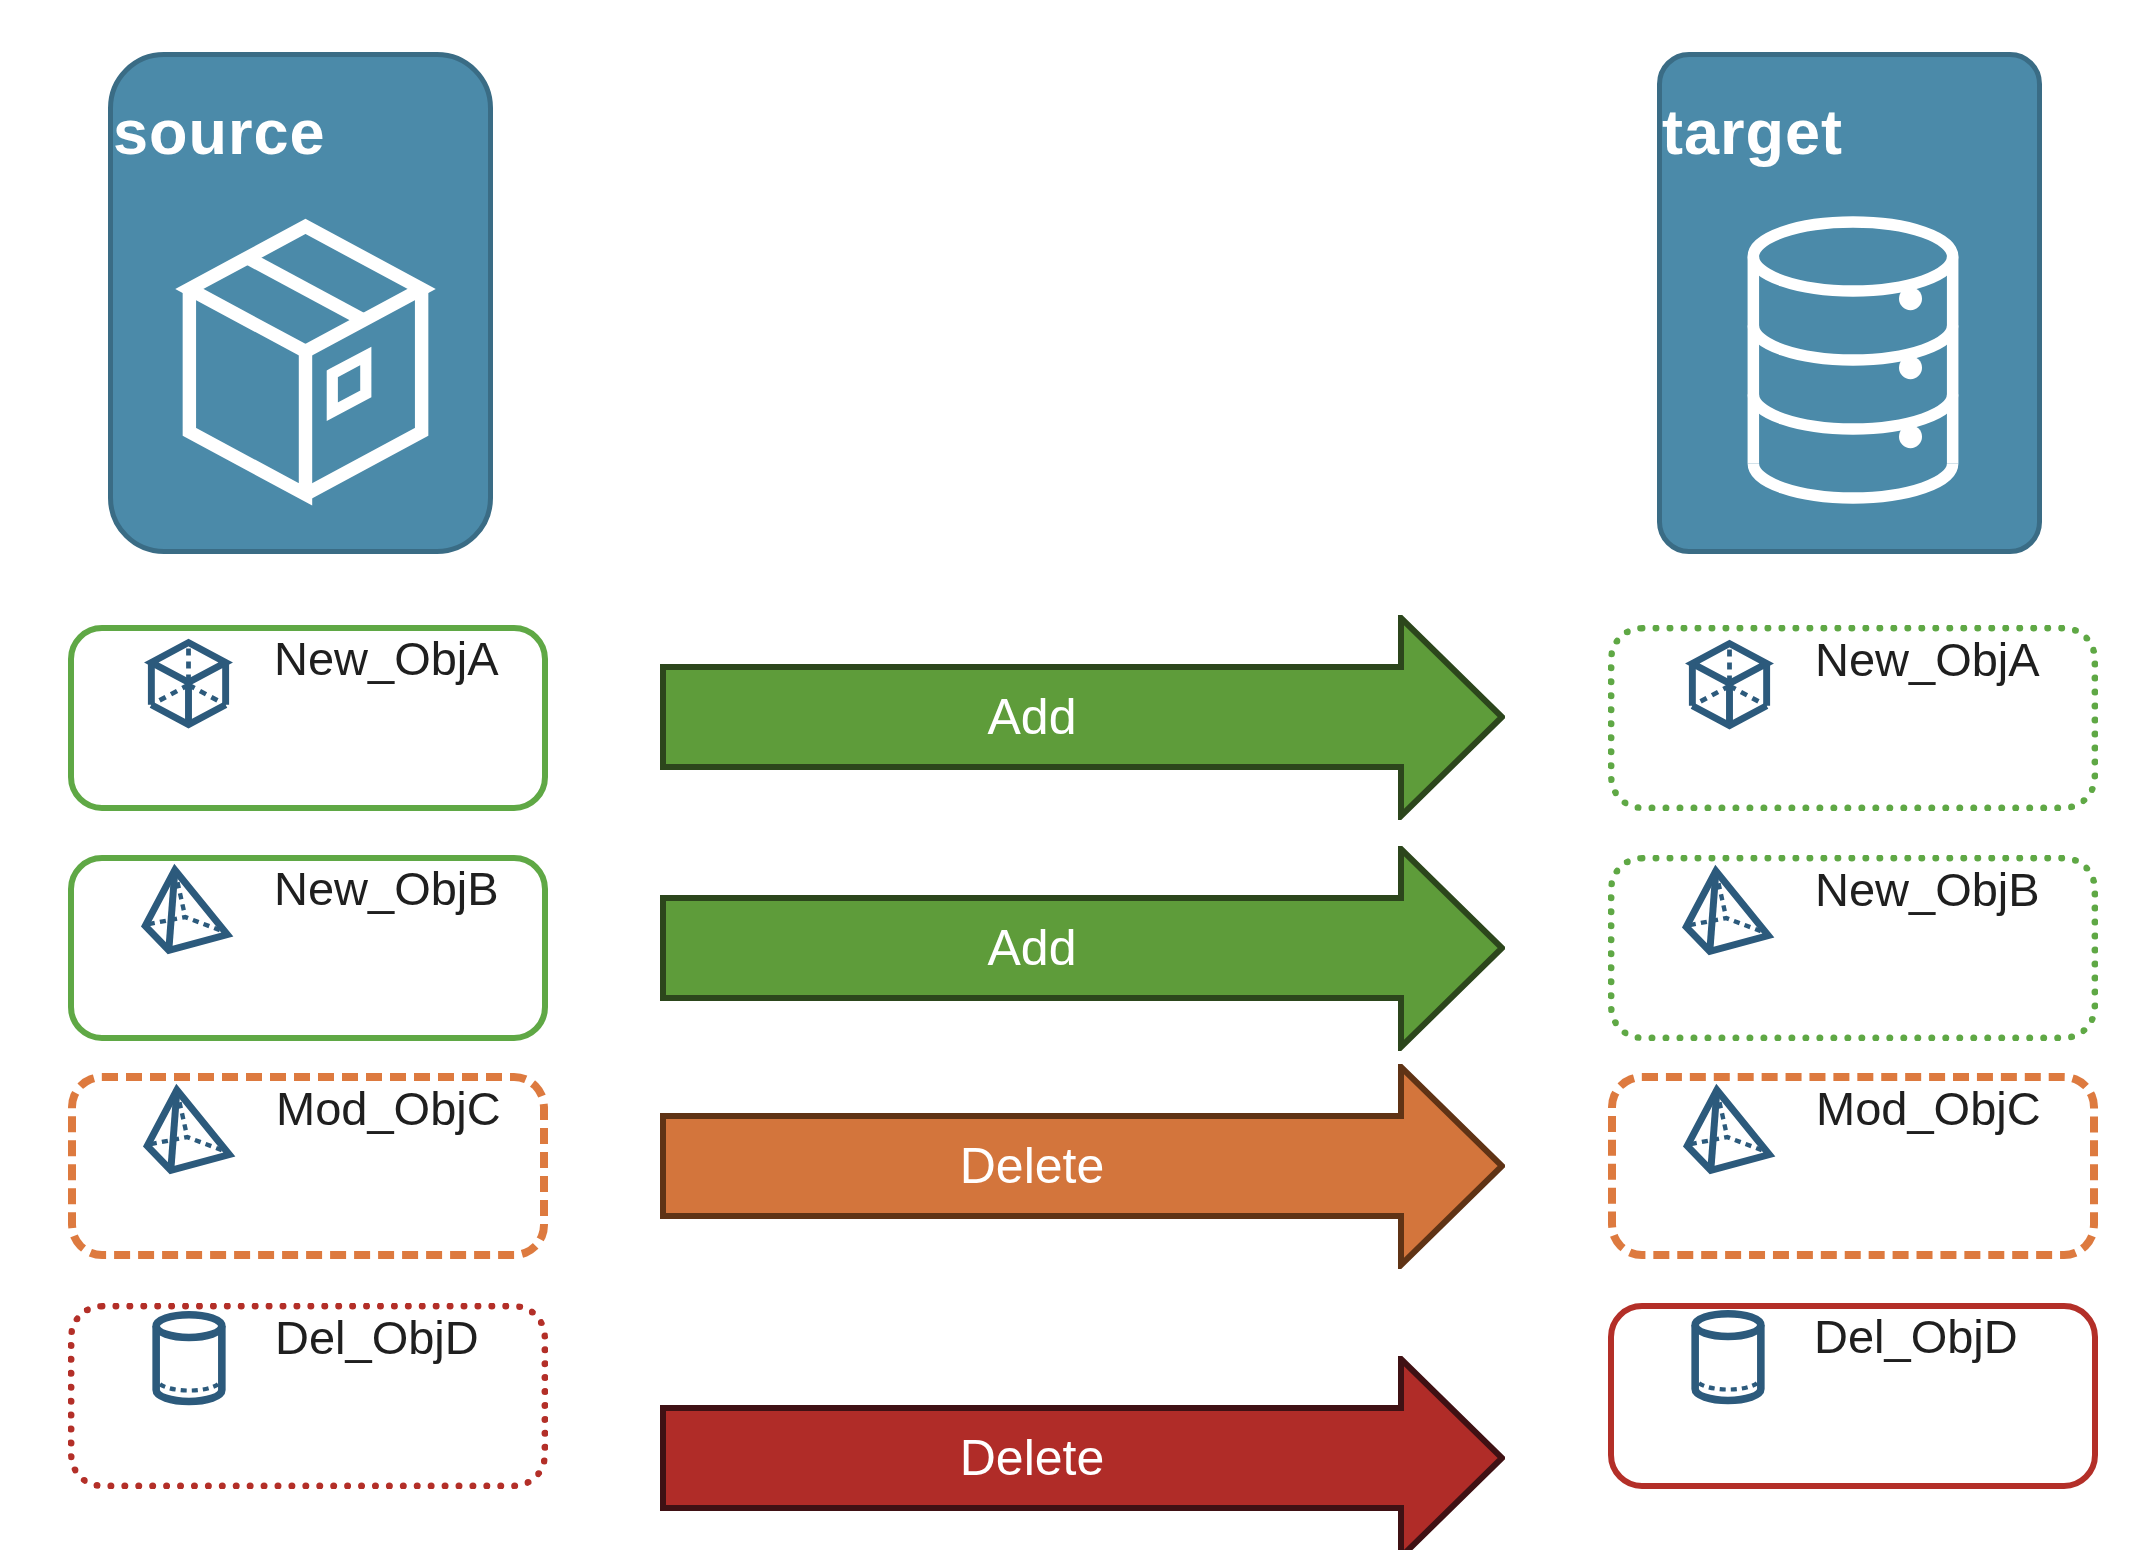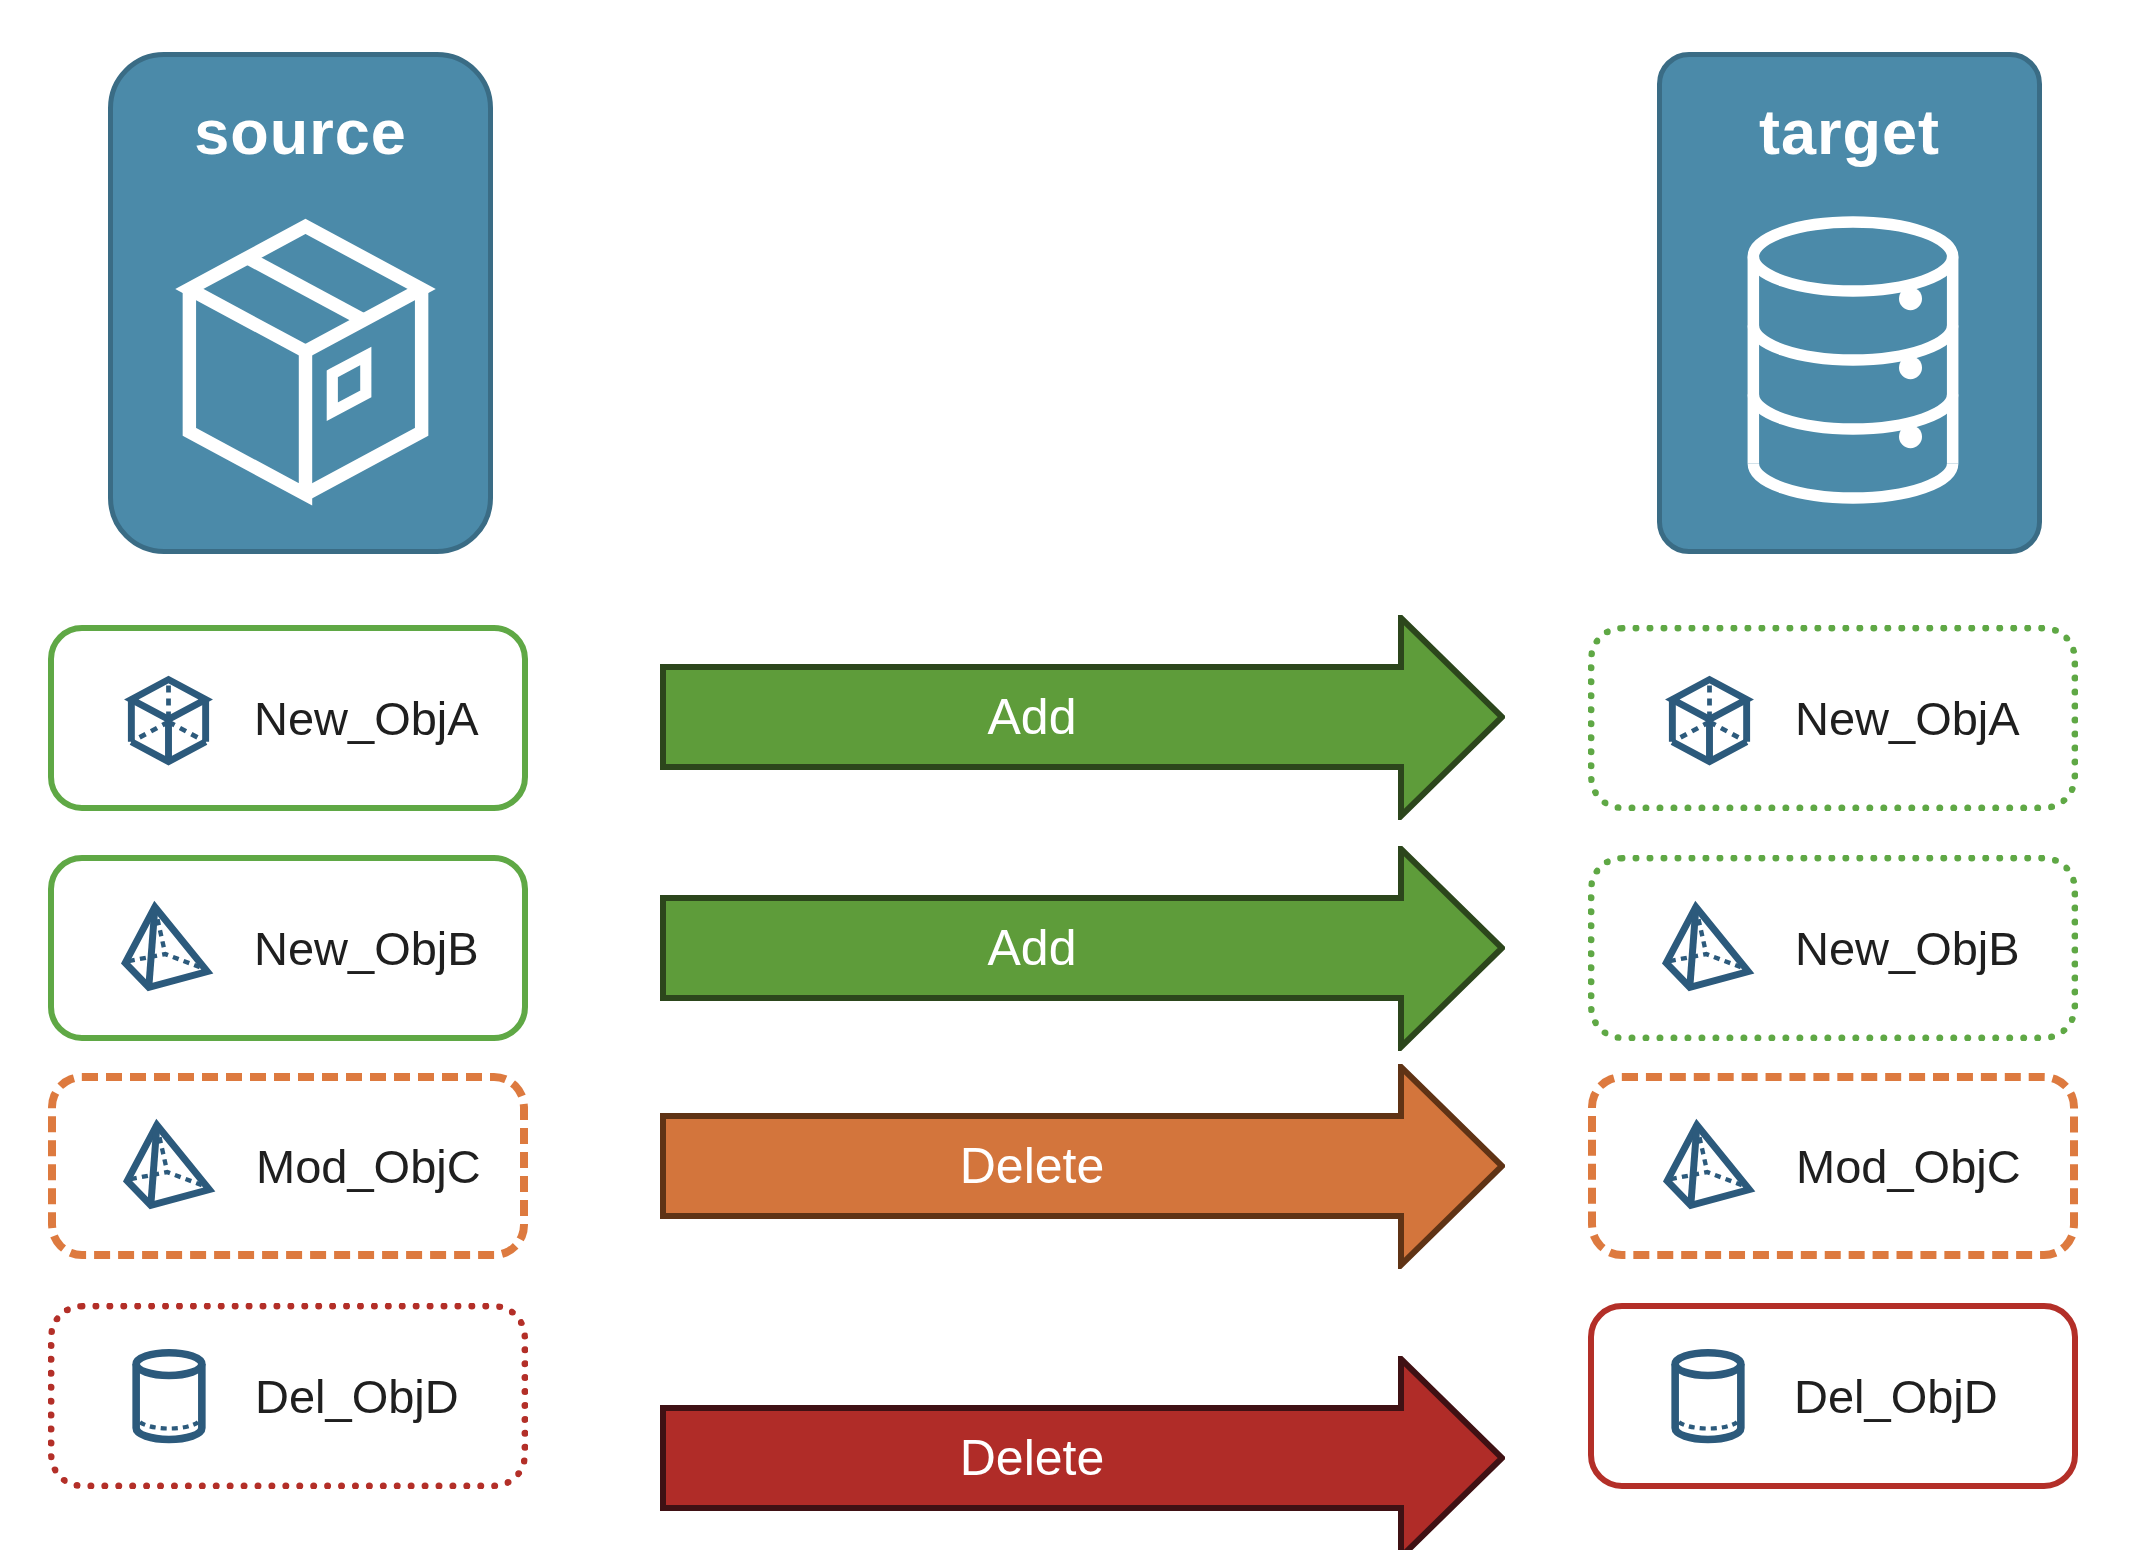--- a/index.html
+++ b/index.html
@@ -9,28 +9,28 @@
   }
   .abs{position:absolute;}
 
   
   .panel{
     position:absolute;top:52px;width:385px;height:502px;
     background:var(--panel_fill);border:5px solid var(--panel_border);
     border-radius:56px;box-sizing:border-box;
   }
   .panel-label{
-    position:absolute;left:0;right:0;top:44px;text-align:center;
+    position:absolute;left:0;right:0;top:44px;
     color:#ffffff;font-size:63px;font-weight:bold;line-height:1;letter-spacing:1px;
   }
 
   
   .card{
     position:absolute;height:186px;border-radius:34px;box-sizing:border-box;
-    display:flex;align-items:center;padding-left:66px;gap:38px;background:#ffffff;
+    display:flex;align-items:flex-start;padding-left:66px;gap:38px;background:#ffffff;margin-left:20px;
   }
   .card .iconwrap{width:96px;display:flex;justify-content:center;align-items:center;flex:0 0 auto;}
   .card .obj-label{font-size:47px;color:#1f1f1f;white-space:nowrap;}
 
   .b-solid-green {border:6px solid var(--green_border);}
   .b-dotted-green{border:7px dotted var(--green_border);}
   .b-dashed-orange{border:8px dashed var(--orange_border);}
   .b-dotted-red  {border:7px dotted var(--red_border);}
   .b-solid-red   {border:6px solid var(--red_border);}
 

